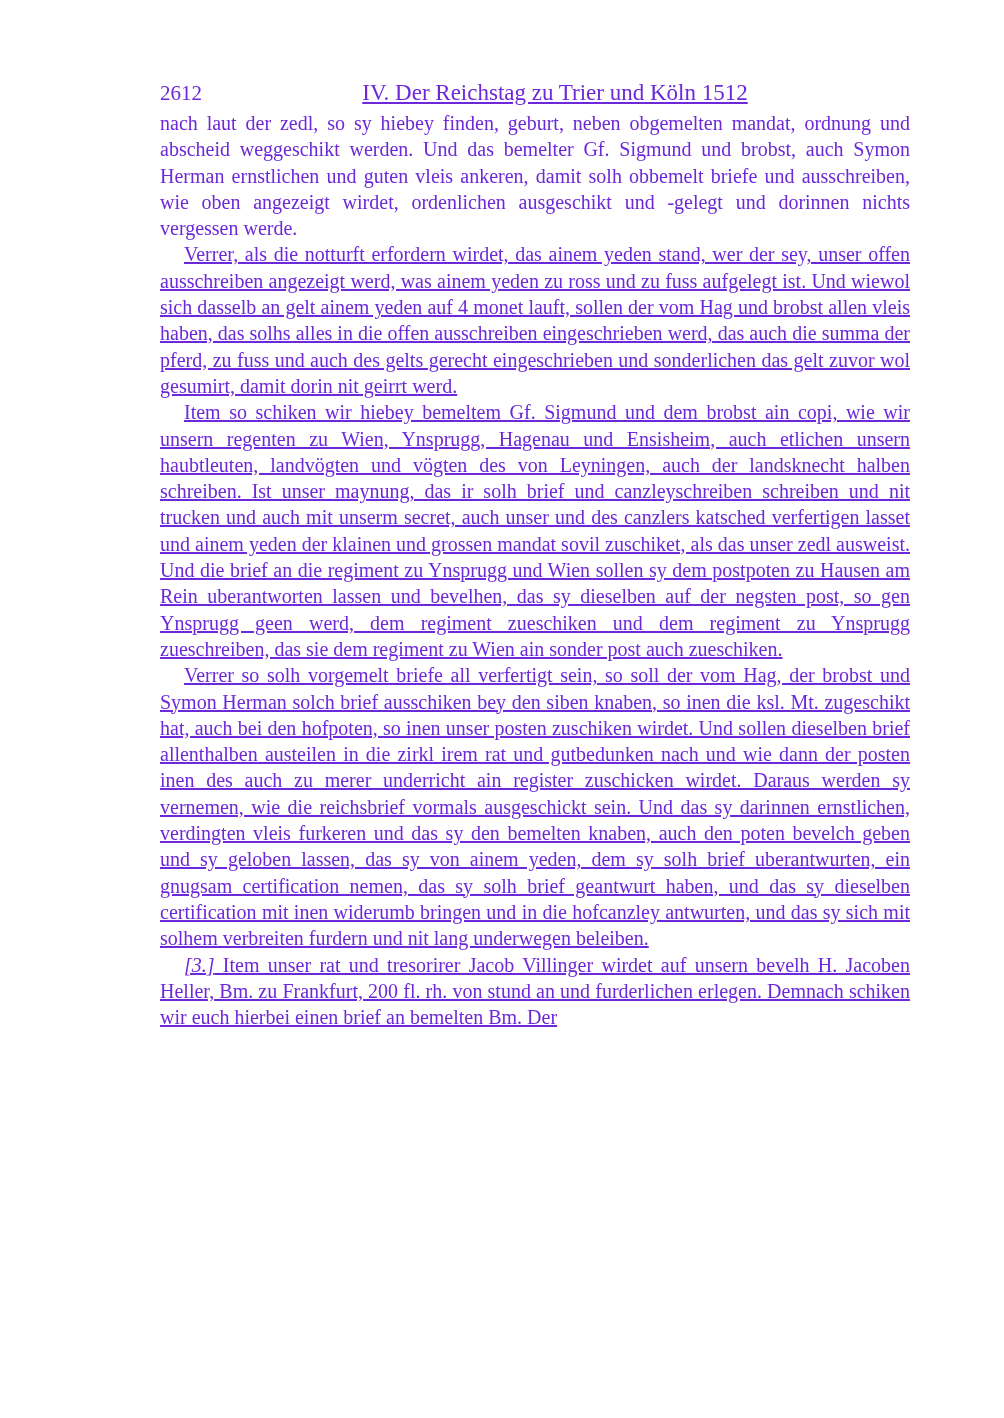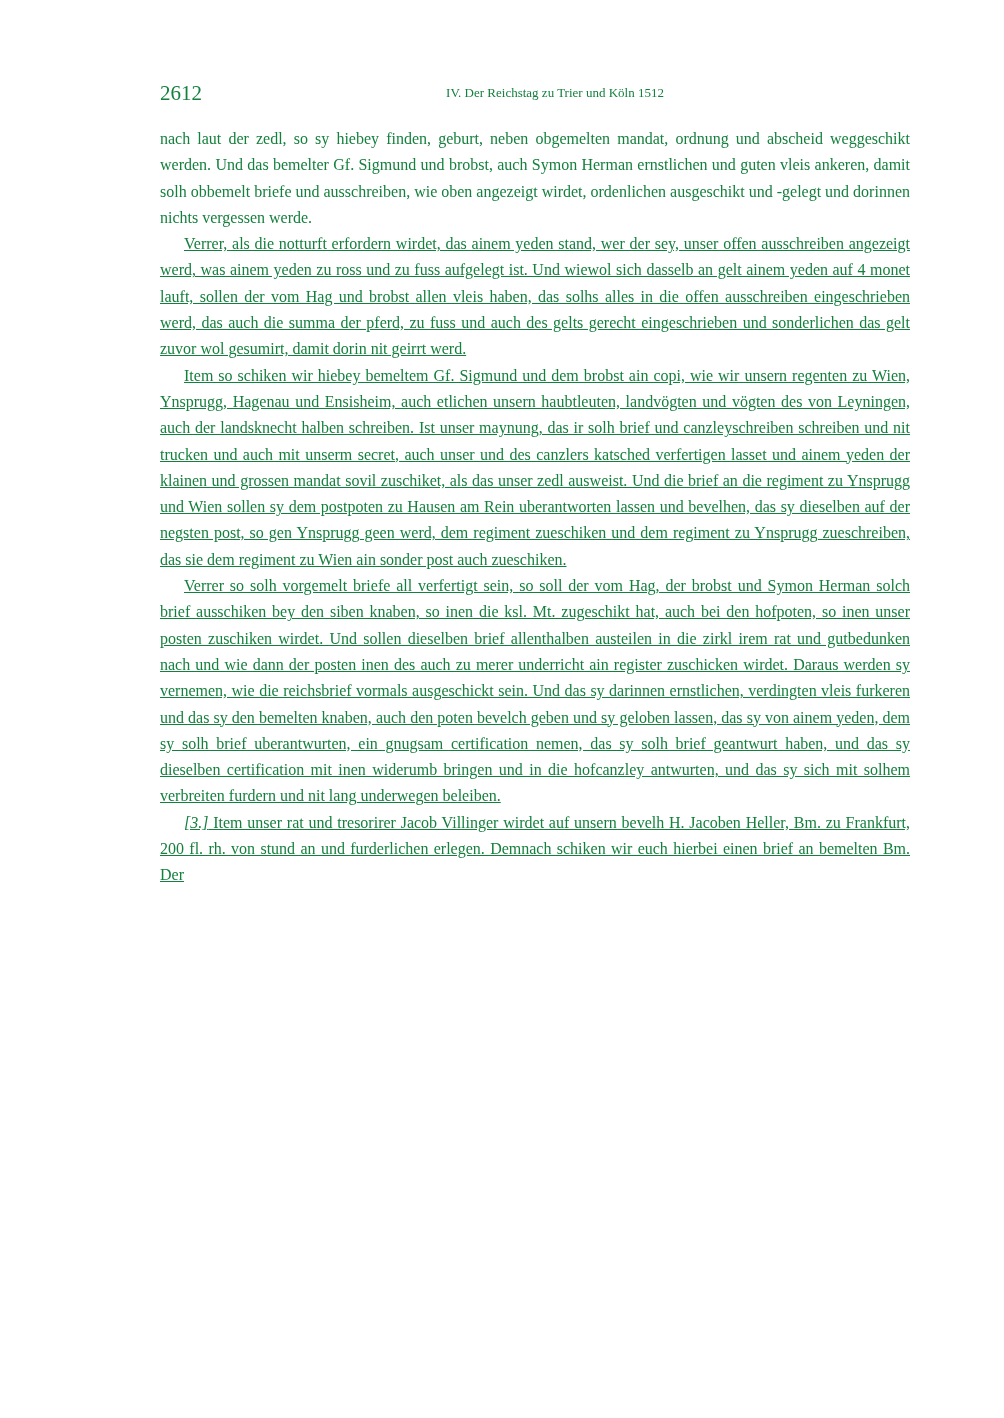--- a/index.html
+++ b/index.html
@@ -1,27 +1,27 @@
 <!DOCTYPE html>
 <html><head>
 <meta charset="utf-8">
 <style>
   html, body { margin: 0; padding: 0; background: #ffffff; }
   body { width: 1004px; height: 1418px; position: relative; overflow: hidden; }
   .page {
     position: absolute; left: 160px; top: 78px; width: 750px;
     font-family: "Liberation Serif", "DejaVu Serif", serif;
-    color: #15803d;
+    color: #6d28d9;
   }
   .running-head {
     position: relative; height: 30px; font-size: 21px; line-height: 30px;
   }
   .page-number { position: absolute; left: 0; top: 0; }
-  .head-title { position: absolute; left: 0; right: 0; text-align: center; top: 0; font-size: 13px; padding-left: 40px; }
-  .body-text { margin-top: 18px; font-size: 16px; line-height: 26.3px; }
+  .head-title { position: absolute; left: 0; right: 0; text-align: center; top: 0; font-size: 23px; padding-left: 40px; text-decoration: underline; }
+  .body-text { margin-top: 2px; font-size: 20px; line-height: 26.3px; }
   .para { margin: 0; text-align: justify; hyphens: none; }
   .para.indent { text-indent: 24px; text-decoration: underline; }
   .para-mark { font-style: italic; }
 </style>
 </head>
 <body>
 
 <div class="page">
   <div class="running-head">
     <span class="page-number">2612</span>

